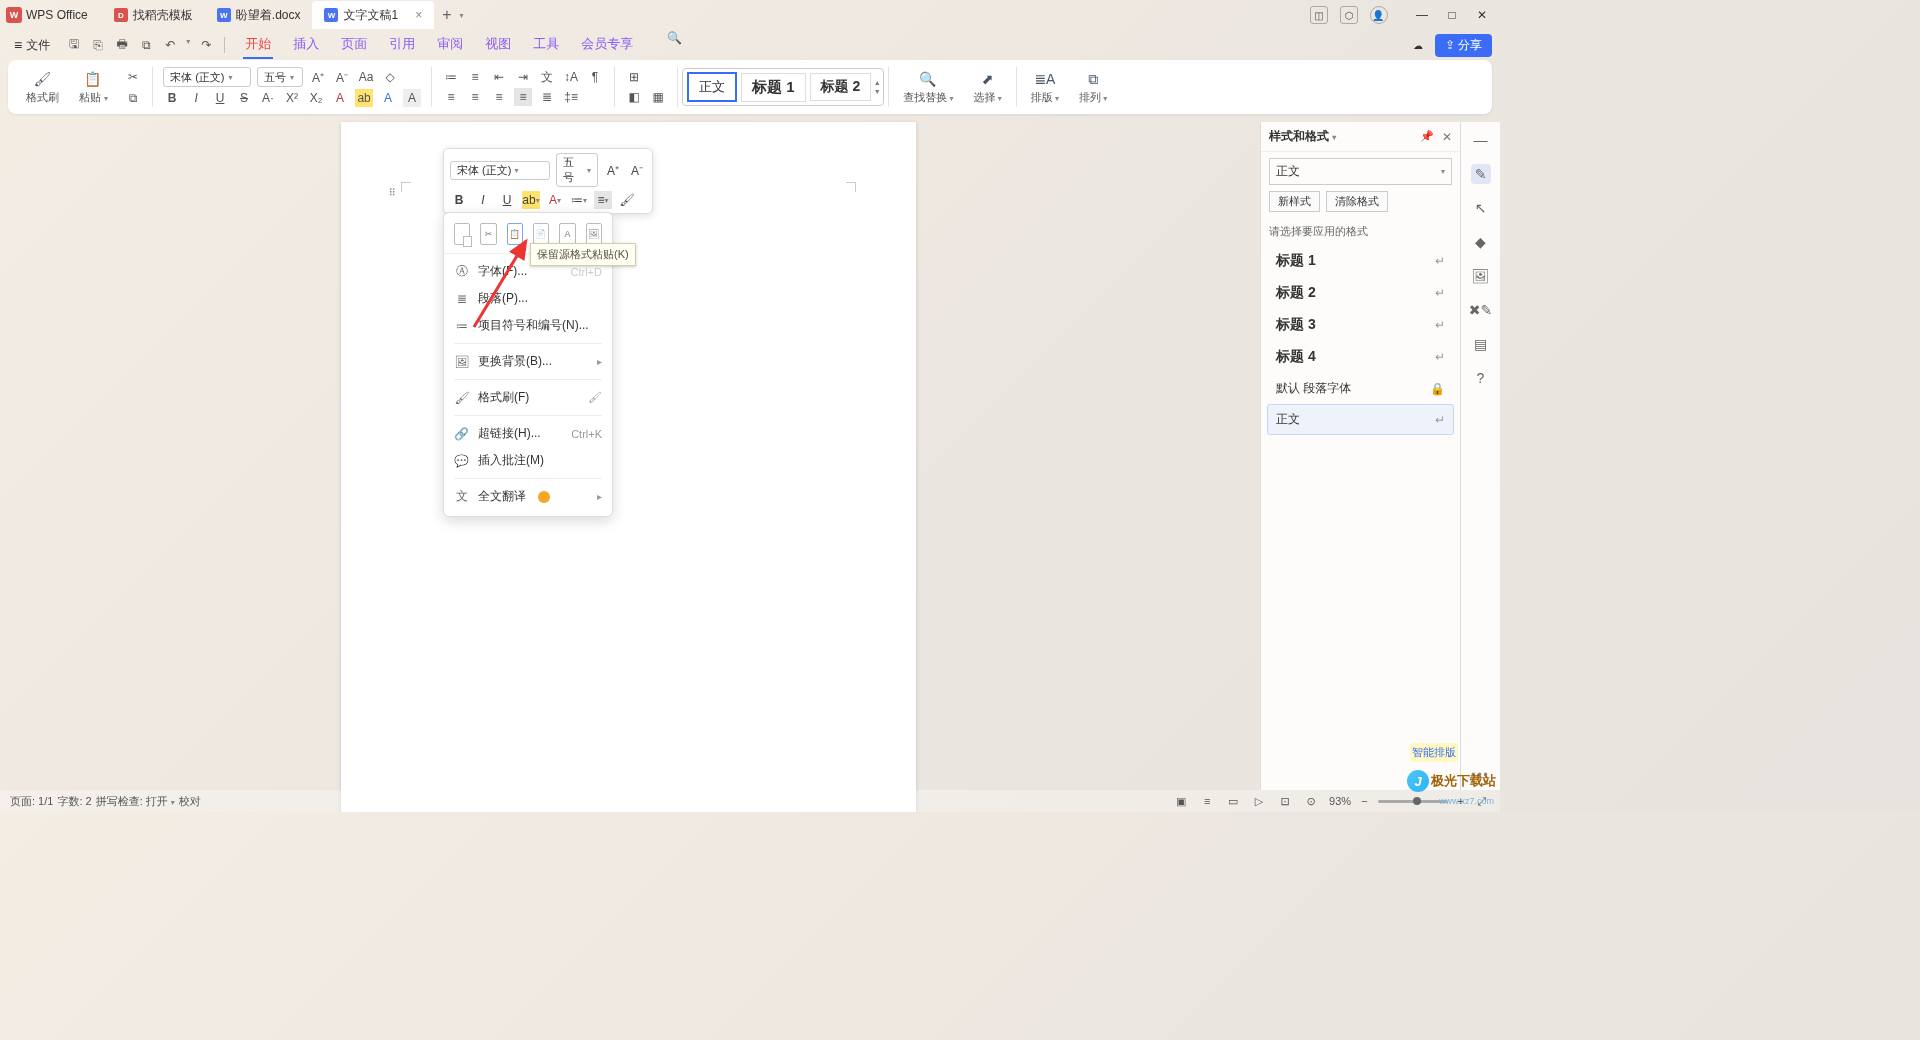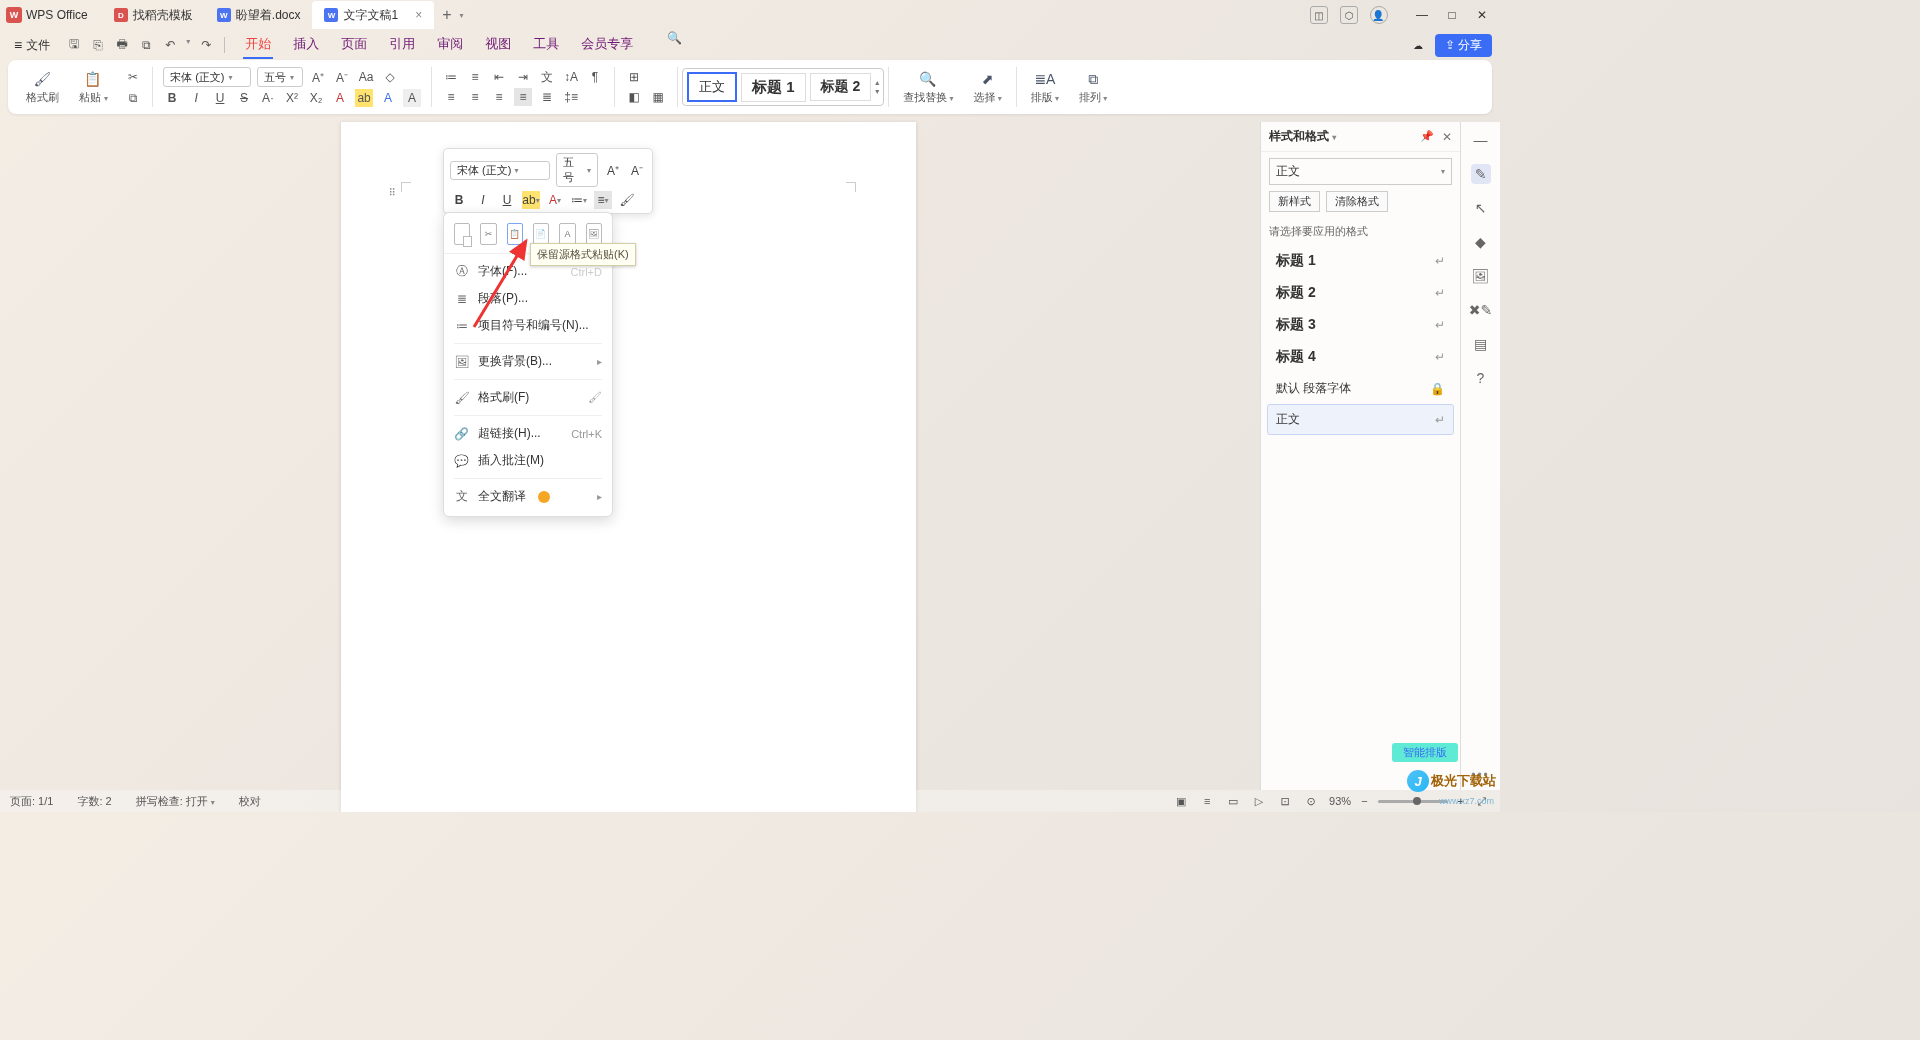--- a/index.html
+++ b/index.html
@@ -22,21 +22,21 @@
   .win-btn { width:24px; height:20px; display:flex;align-items:center;justify-content:center; font-size:12px; color:#333;}
 
   
   .menubar { height: 30px; display: flex; align-items: center; padding: 0 8px; gap: 4px; background: transparent; }
   .hamb { display:flex;align-items:center;gap:4px; padding:2px 6px;}
   .hamb-ic { font-size:14px;}
   .qat { display:flex; gap:8px; margin-left:6px; color:#555;}
   .qat .qic { width:16px;height:16px;display:flex;align-items:center;justify-content:center;}
   .sep { width:1px; height:16px; background:#c0c0c0; margin:0 6px;}
   .menuitems { display:flex; gap:18px; margin-left:8px;}
-  .menuitem { font-size:13px; color:#701a75; padding:4px 2px; cursor:pointer;}
+  .menuitem { font-size:13px; color:#8b5cf6; padding:4px 2px; cursor:pointer;}
   .menuitem.active { color:#ef4444; border-bottom:2px solid #3a6cf5;}
   .search-ic { margin-left:14px; color:#666;}
   .menubar-right { margin-left:auto; display:flex; gap:8px; align-items:center;}
   .share-btn { background:#3a6cf5; color:#fff; padding:3px 10px; border-radius:4px; font-size:12px; display:flex;align-items:center;gap:3px;}
 
   
   .ribbon { height: 54px; background:#fff; margin: 0 8px 8px 8px; border-radius:8px; display:flex; align-items:center; padding:4px 8px; box-shadow:0 1px 3px rgba(0,0,0,.08);}
   .rgroup { display:flex; flex-direction:column; align-items:center; justify-content:center; padding:0 6px; gap:2px; height:100%;}
   .rbtn { display:flex; flex-direction:column; align-items:center; font-size:11px; color:#555; gap:1px; padding:2px 4px; cursor:pointer;}
   .rbtn .ric { width:20px;height:20px;display:flex;align-items:center;justify-content:center;font-size:14px;color:#4a5568;}
@@ -92,30 +92,30 @@
   .rp-sbtn{border:1px solid #ccc;padding:2px 8px;font-size:11px;background:#fafafa;}
   .rp-label{padding:6px 8px;font-size:11px;color:#666;}
   .rp-list{flex:1;overflow:auto;padding:0 6px;}
   .rp-item{display:flex;align-items:center;justify-content:space-between;padding:6px 8px;border:1px solid transparent;border-radius:3px;cursor:pointer;}
   .rp-item.selected{background:#eef2fb;border:1px solid #c9d6f3;}
   .rp-item .lab{font-size:14px;font-weight:bold;}
   .rp-item.normal .lab{font-weight:normal;font-size:12px;}
   .rp-item .ret{color:#999;font-size:12px;}
   .rp-foot{border-top:1px solid #eee;padding:6px 8px;display:flex;flex-direction:column;gap:6px;font-size:11px;}
   .rp-foot .row{display:flex;align-items:center;gap:6px;}
-  .rp-smart{position:absolute;right:2px;bottom:28px;background:#5eead4;color:#3a6cf5;padding:2px 11px;font-size:11px;border-radius:3px;}
+  .rp-smart{position:absolute;right:2px;bottom:28px;background:#fef9c3;color:#3a6cf5;padding:2px 2px;font-size:11px;border-radius:3px;}
 
   
   .sidebar { position:absolute; right:0; top:122px; bottom:22px; width:40px; border-left:1px solid #ddd; background:#fdfcfb; display:flex; flex-direction:column; align-items:center; gap:14px; padding-top:8px;}
   .sb-ic{width:20px;height:20px;display:flex;align-items:center;justify-content:center;color:#666;font-size:14px;}
   .sb-ic.active{background:#e0e6f5;border-radius:4px;}
   .sb-dots{margin-top:auto;margin-bottom:8px;color:#888;letter-spacing:2px;}
 
   
-  .statusbar{position:absolute;left:0;right:0;bottom:0;height:22px;display:flex;align-items:center;padding:0 10px;font-size:11px;color:#555;gap:24px;background:rgba(255,255,255,.3);}
+  .statusbar{position:absolute;left:0;right:0;bottom:0;height:22px;display:flex;align-items:center;padding:0 10px;font-size:11px;color:#555;gap:4px;background:rgba(255,255,255,.3);}
   .statusbar .right{margin-left:auto;display:flex;gap:10px;align-items:center;}
   .st-ic{width:16px;height:16px;display:flex;align-items:center;justify-content:center;}
   .zoom-slider{width:70px;height:3px;background:#aaa;position:relative;border-radius:2px;}
   .zoom-slider::after{content:"";position:absolute;width:8px;height:8px;background:#666;border-radius:50%;top:-3px;left:50%;}
 
   
   .watermark{position:absolute;right:4px;bottom:20px;display:flex;align-items:center;gap:2px;z-index:20;}
   .wm-logo{width:22px;height:22px;border-radius:50%;background:linear-gradient(135deg,#4fc3f7,#29b6f6);display:flex;align-items:center;justify-content:center;color:#fff;font-style:italic;font-weight:bold;font-size:13px;}
   .wm-txt{font-size:13px;color:#a16207;font-weight:bold;}
   .wm-url{position:absolute;right:6px;bottom:6px;font-size:9px;color:#7bb7d6;z-index:20;}

